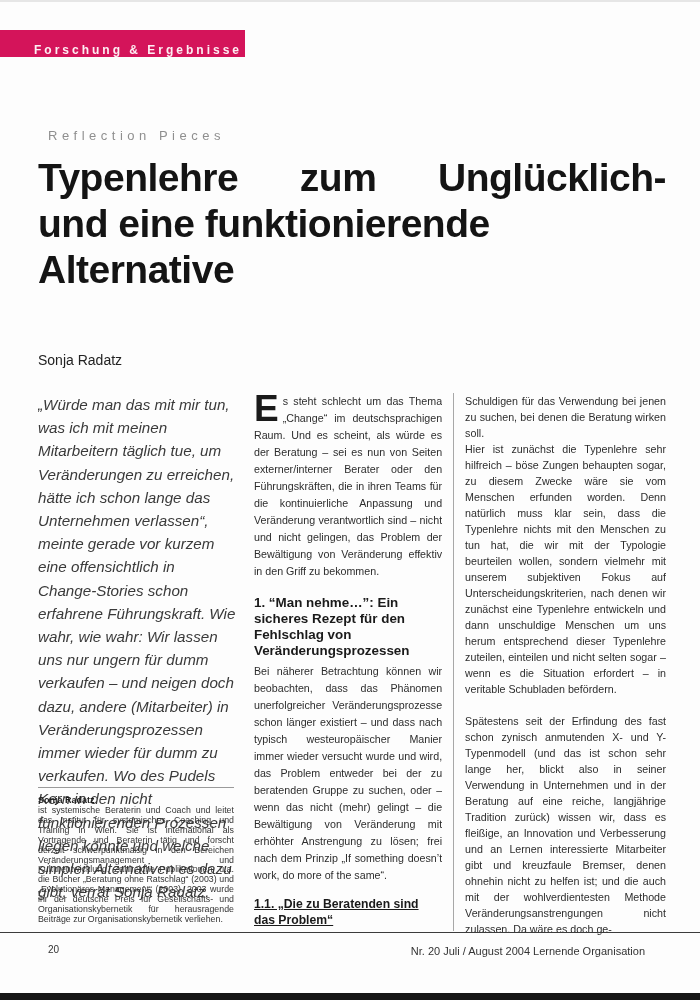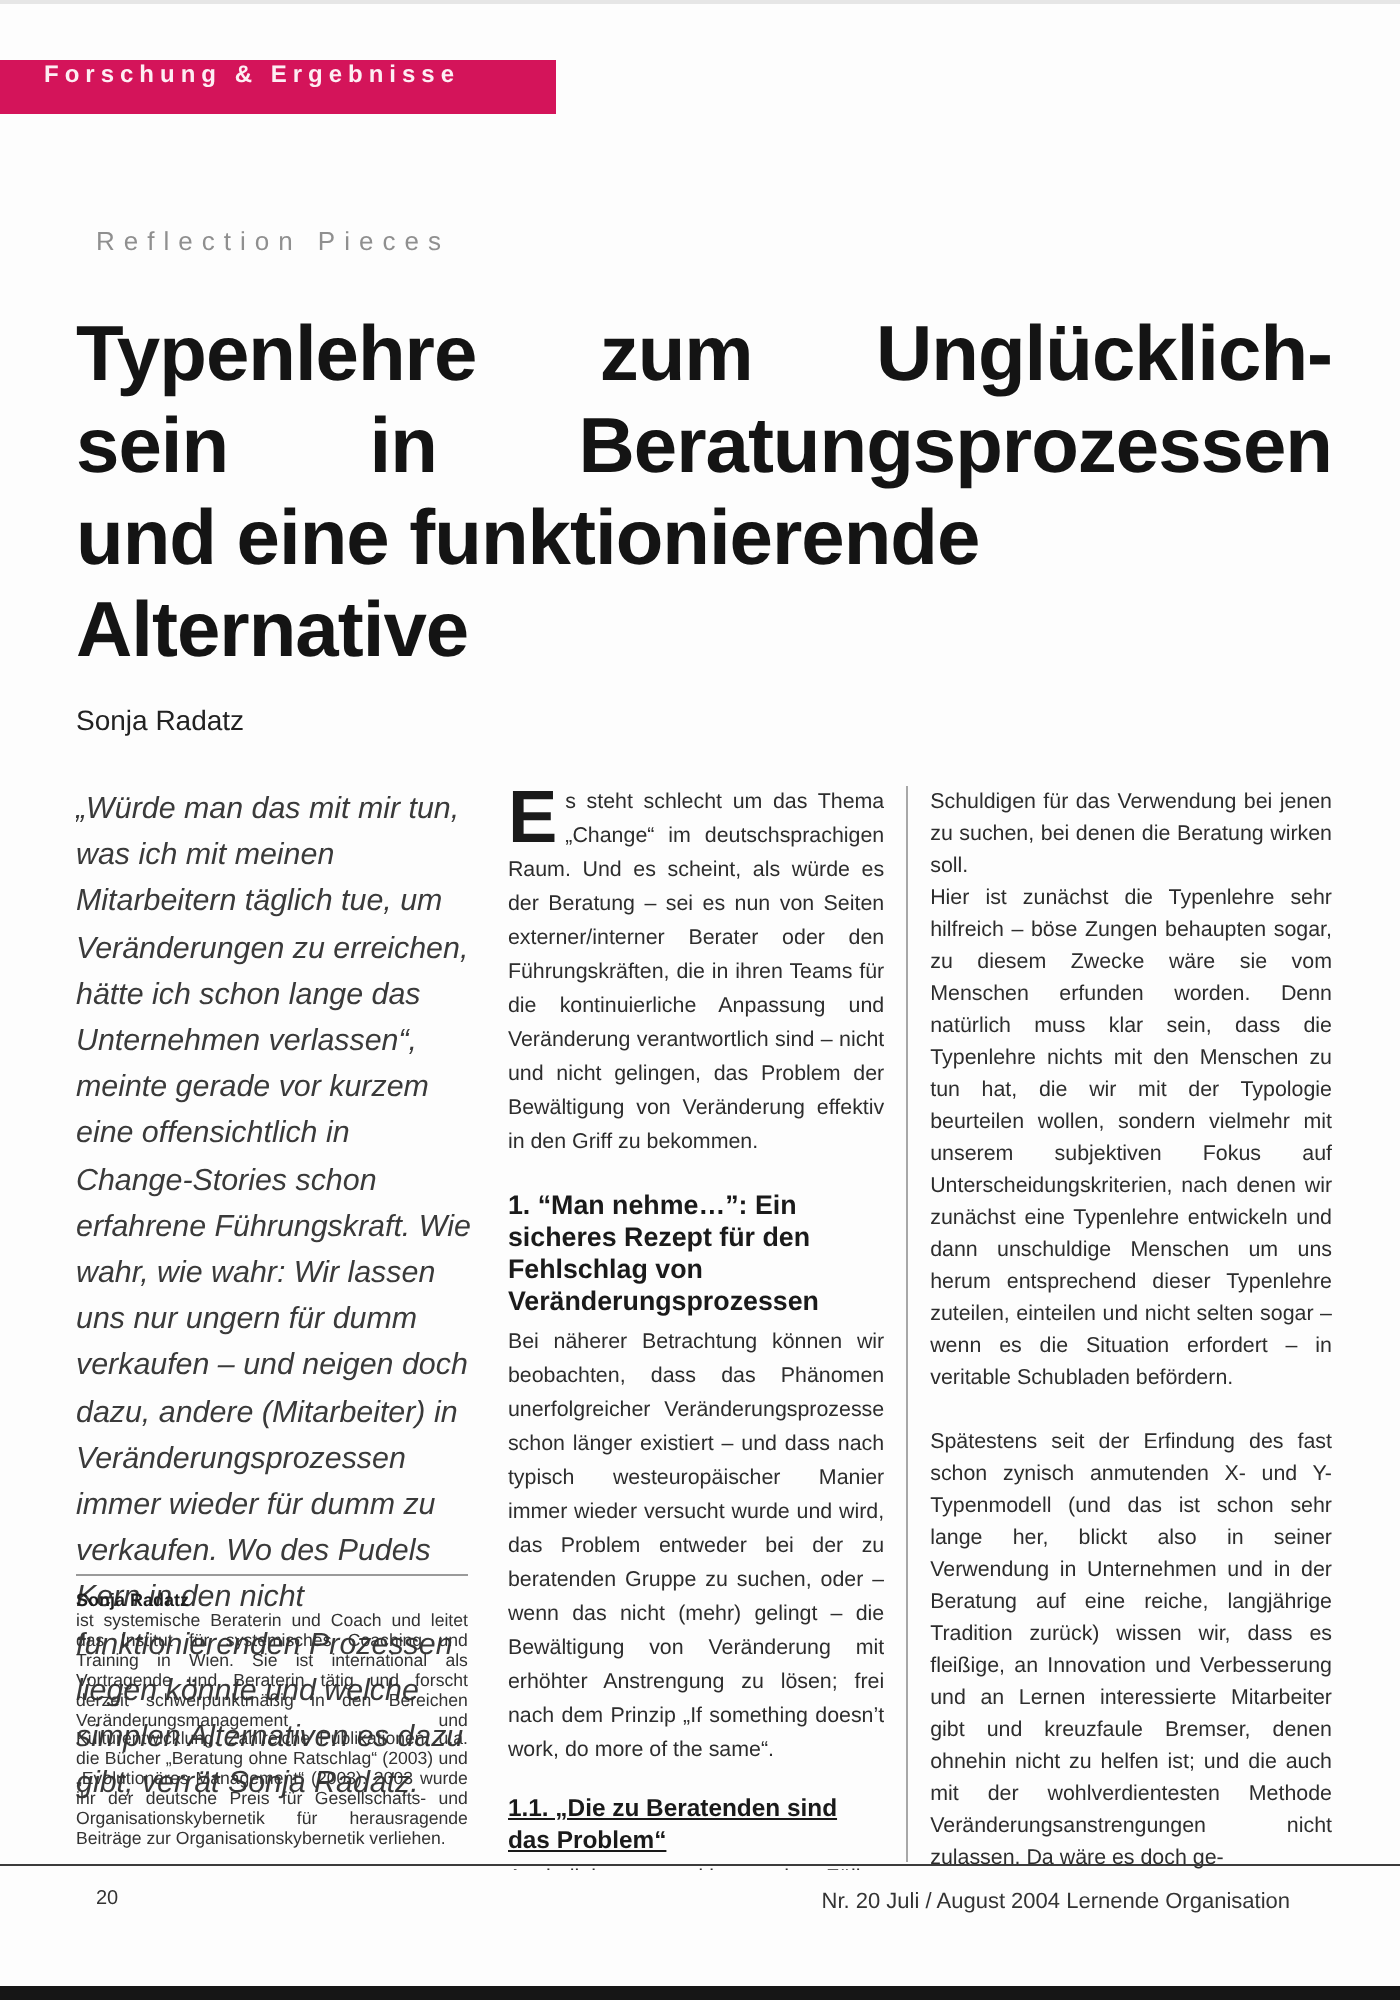--- a/index.html
+++ b/index.html
@@ -4,28 +4,28 @@
 <style>
   * { margin:0; padding:0; box-sizing:border-box; }
   html,body { background:#e9e9e9; }
   .page {
     position:relative; width:700px; height:1000px; margin:0 auto;
     background:#fdfdfd; overflow:hidden;
     font-family:"Liberation Sans", sans-serif; color:#2e2e2e;
   }
   .top-edge { position:absolute; top:0; left:0; width:700px; height:2px; background:#e6e6e6; }
   .banner {
-    position:absolute; top:30px; left:0; width:278px; height:27px;
-    display:flex; align-items:flex-start; padding-left:22px;
+    position:absolute; top:30px; left:0; width:245px; height:27px;
+    display:flex; align-items:flex-end; padding-left:34px;
   }
   .banner-label {
     color:#fdeef3; font-size:12px; font-weight:bold; letter-spacing:3px; white-space:nowrap;
   }
   .kicker {
-    position:absolute; top:113px; left:48px;
+    position:absolute; top:128px; left:48px;
     font-size:13px; letter-spacing:4.5px; color:#8f8f8f;text-align:center;
   }
   .headline {
     position:absolute; top:155px; left:38px; width:628px;
     font-size:39px; line-height:46px; font-weight:bold; color:#141414; letter-spacing:-0.5px;
   }
   .hl-line { white-space:nowrap; }
   .hl-line.just { text-align:justify; text-align-last:justify; white-space:normal; word-spacing:2px; }
   .author {
     position:absolute; top:352px; left:38px; font-size:14px; color:#222;
@@ -82,21 +82,20 @@
   <div class="top-edge"></div>
 
   <div class="banner" style="background: rgb(212, 20, 90);">
     <span class="banner-label">Forschung &amp; Ergebnisse</span>
   </div>
 
   <div class="kicker">Reflection Pieces</div>
 
   <h1 class="headline">
     <div class="hl-line just">Typenlehre zum Unglücklich-</div>
-    <div class="hl-line just">sein in Beratungsprozessen</div>
     <div class="hl-line">und eine funktionierende</div>
     <div class="hl-line">Alternative</div>
   </h1>
 
   <div class="author">Sonja Radatz</div>
 
   <div class="columns">
 
     <div class="col-left">
       <p class="quote">„Würde man das mit mir tun, was ich mit meinen Mitarbeitern täglich tue, um Veränderungen zu erreichen, hätte ich schon lange das Unternehmen verlassen“, meinte gerade vor kurzem eine offensichtlich in Change-Stories schon erfahrene Führungskraft. Wie wahr, wie wahr: Wir lassen uns nur ungern für dumm verkaufen – und neigen doch dazu, andere (Mitarbeiter) in Veränderungsprozessen immer wieder für dumm zu verkaufen. Wo des Pudels Kern in den nicht funktionierenden Prozessen liegen könnte und welche simplen Alternativen es dazu gibt, verrät Sonja Radatz.</p>

